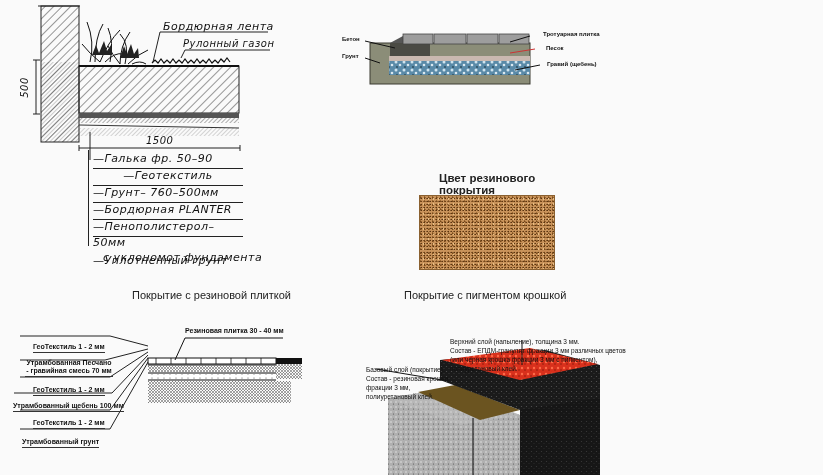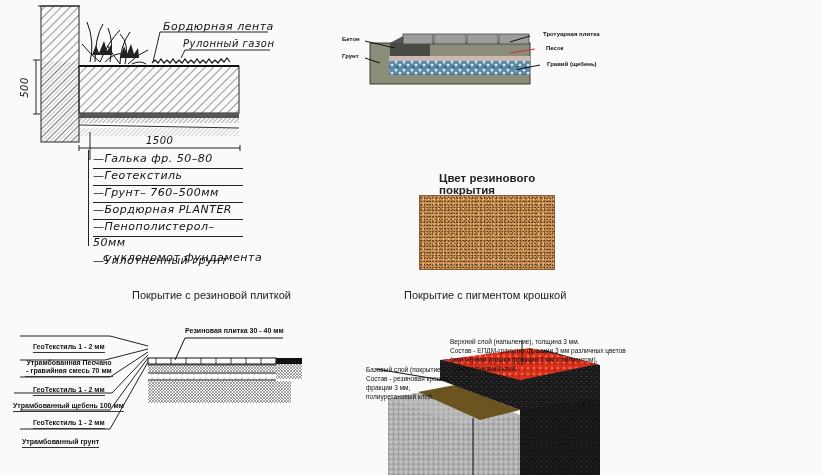--- a/index.html
+++ b/index.html
@@ -62,22 +62,22 @@
     <line x1="90" y1="132" x2="90" y2="160" stroke="#222"></line>
   </svg>
 
   <div class="abs ital" style="left:163px;top:20px;font-size:11px;">Бордюрная лента</div>
   <div class="abs ital" style="left:183px;top:38px;font-size:10px;">Рулонный газон</div>
   <div class="abs ital" style="left:14px;top:82px;font-size:10px;transform:rotate(-90deg);">500</div>
   <div class="abs ital" style="left:146px;top:135px;font-size:10px;">1500</div>
 
   <div class="abs" style="left:0;top:150px;width:300px;height:120px;border-left:0;">
     <div class="abs" style="left:88px;top:0;width:1px;height:96px;background:#222;"></div>
-    <div class="layer-row ital" style="top:1px;left:93px;">—Галька фр. 50–80</div>
-    <div class="layer-row ital" style="top:18px;left:93px;">—Геотекстиль</div>
+    <div class="layer-row ital" style="top:1px;left:93px;">—Галька фр. 50–90</div>
+    <div class="layer-row ital" style="top:18px;left:93px;text-align:center;">—Геотекстиль</div>
     <div class="layer-row ital" style="top:35px;left:93px;">—Грунт– 760–500мм</div>
     <div class="layer-row ital" style="top:52px;left:93px;">—Бордюрная PLANTER</div>
     <div class="layer-row ital" style="top:69px;left:93px;">—Пенополистерол– 50мм</div>
     <div class="layer-row ital" style="top:103px;left:93px;width:135px;border-bottom:0;">—Уплотненный грунт</div>
   </div>
   <div class="abs ital" style="left:103px;top:251px;font-size:11px;">с уклономот фундамента</div>
 </div>
 
 <div class="abs" style="left:330px;top:20px;width:280px;height:70px;">
   <svg width="280" height="70" style="position:absolute;left:0;top:0;">

